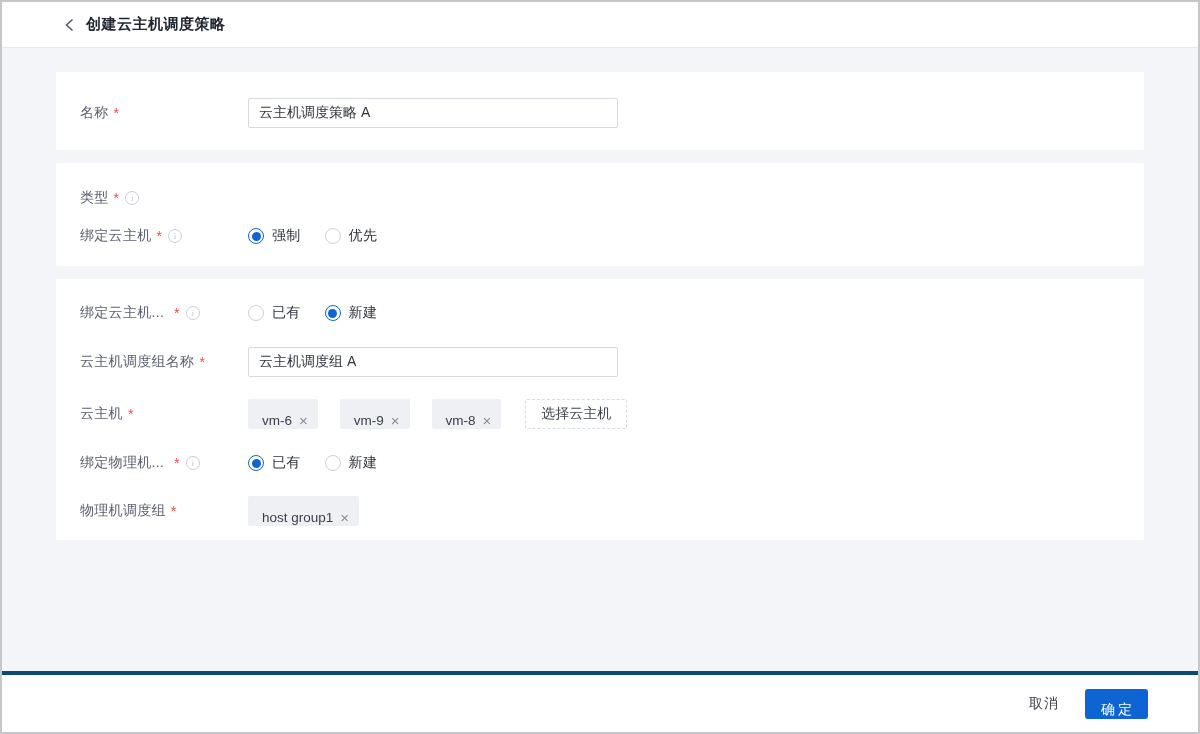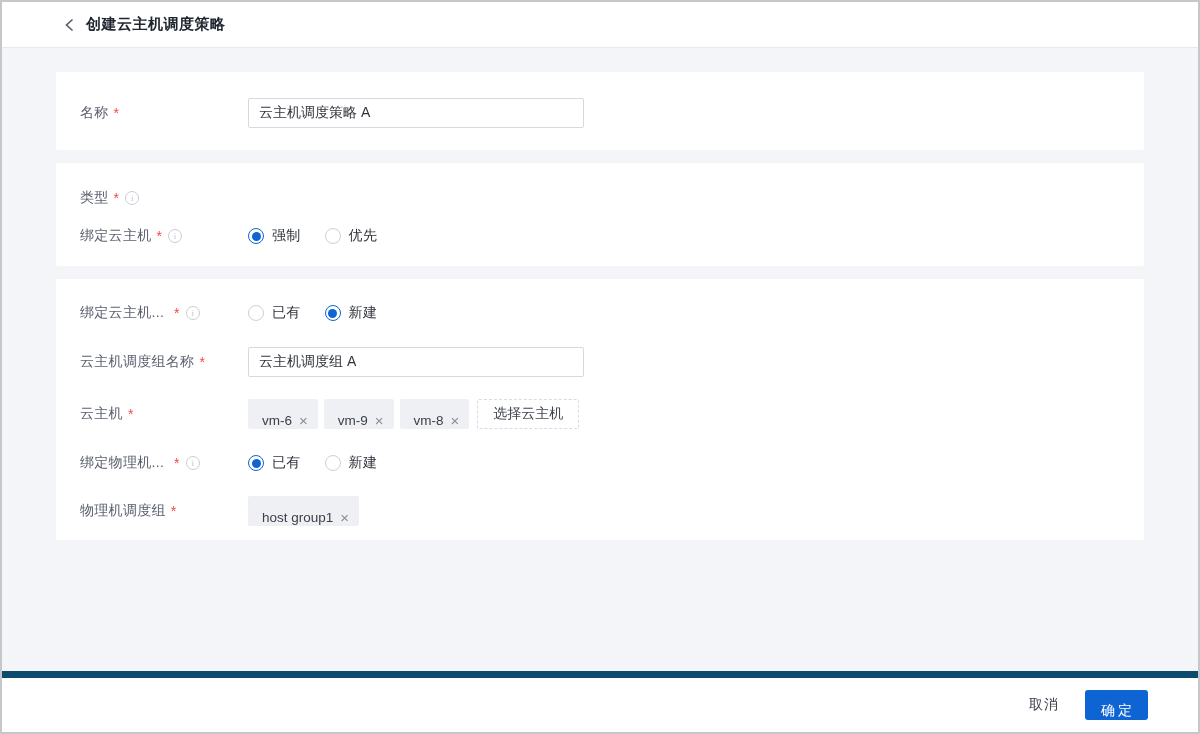--- a/index.html
+++ b/index.html
@@ -50,21 +50,21 @@
   .required { color:#f24b41; margin-left:5px; font-size:14px; }
   .info-icon {
     width:14px; height:14px; margin-left:6px; flex:none;
     border:1px solid #c9cdd5; border-radius:50%;
     color:#c2c7d0; font-size:9px; font-style:normal;
     display:inline-flex; align-items:center; justify-content:center;
     font-family:"Liberation Serif","DejaVu Serif",serif;
   }
 
   .text-input {
-    width:336px; height:30px;
+    width:370px; height:30px;
     border:1px solid #d6d9df; border-radius:2px;
     padding:0 10px; font-size:14px; color:#30343c;
     background:#fff; outline:none;
     font-family:inherit;
   }
   .textarea {
     width:318px; height:74px; resize:none;
     border:1px solid #d6d9df; border-radius:2px;
     padding:6px 10px; font-size:14px; color:#30343c;
     background:#fff; outline:none; font-family:inherit;
@@ -92,33 +92,33 @@
     content:''; position:absolute; inset:2.5px;
     border-radius:50%; background:#0f64d4;
   }
   .radio-label { font-size:14px; color:#2f333b; margin-left:8px; letter-spacing:.3px; }
 
   
   .tag-row { display:flex; align-items:center; }
   .tag {
     height:30px; background:#eef0f3; border-radius:2px;
     display:inline-flex; align-items:center;
-    padding:12px 10px 0 14px; margin-right:6px;
+    padding:12px 10px 0 14px; margin-right:22px;
     font-size:13.5px; color:#3a3f49;
   }
   .tag-close { margin-left:7px; color:#868d99; font-size:15px; line-height:1; cursor:pointer; }
   .dashed-btn {
     height:30px; margin-left:2px; padding:0 15px;
     background:#fff; border:1px dashed #d8dbe1; border-radius:2px;
     font-size:14px; color:#40454f; cursor:pointer; font-family:inherit;
   }
 
   
   .footer {
-    height:61px; flex:none; background:#fff; border-top:7px solid #0c4a6e;
+    height:61px; flex:none; background:#fff; border-top:4px solid #0c4a6e;
     display:flex; align-items:center; justify-content:flex-end;
     padding-right:50px;
   }
   .cancel-btn {
     background:none; border:none; font-size:14px; color:#383d46;
     cursor:pointer; margin-right:26px; font-family:inherit; letter-spacing:1px;
   }
   .confirm-btn {
     min-width:62px; height:30px; padding:12px 13px;
     background:#0f64d4; color:#fff; border:none; border-radius:3px;

